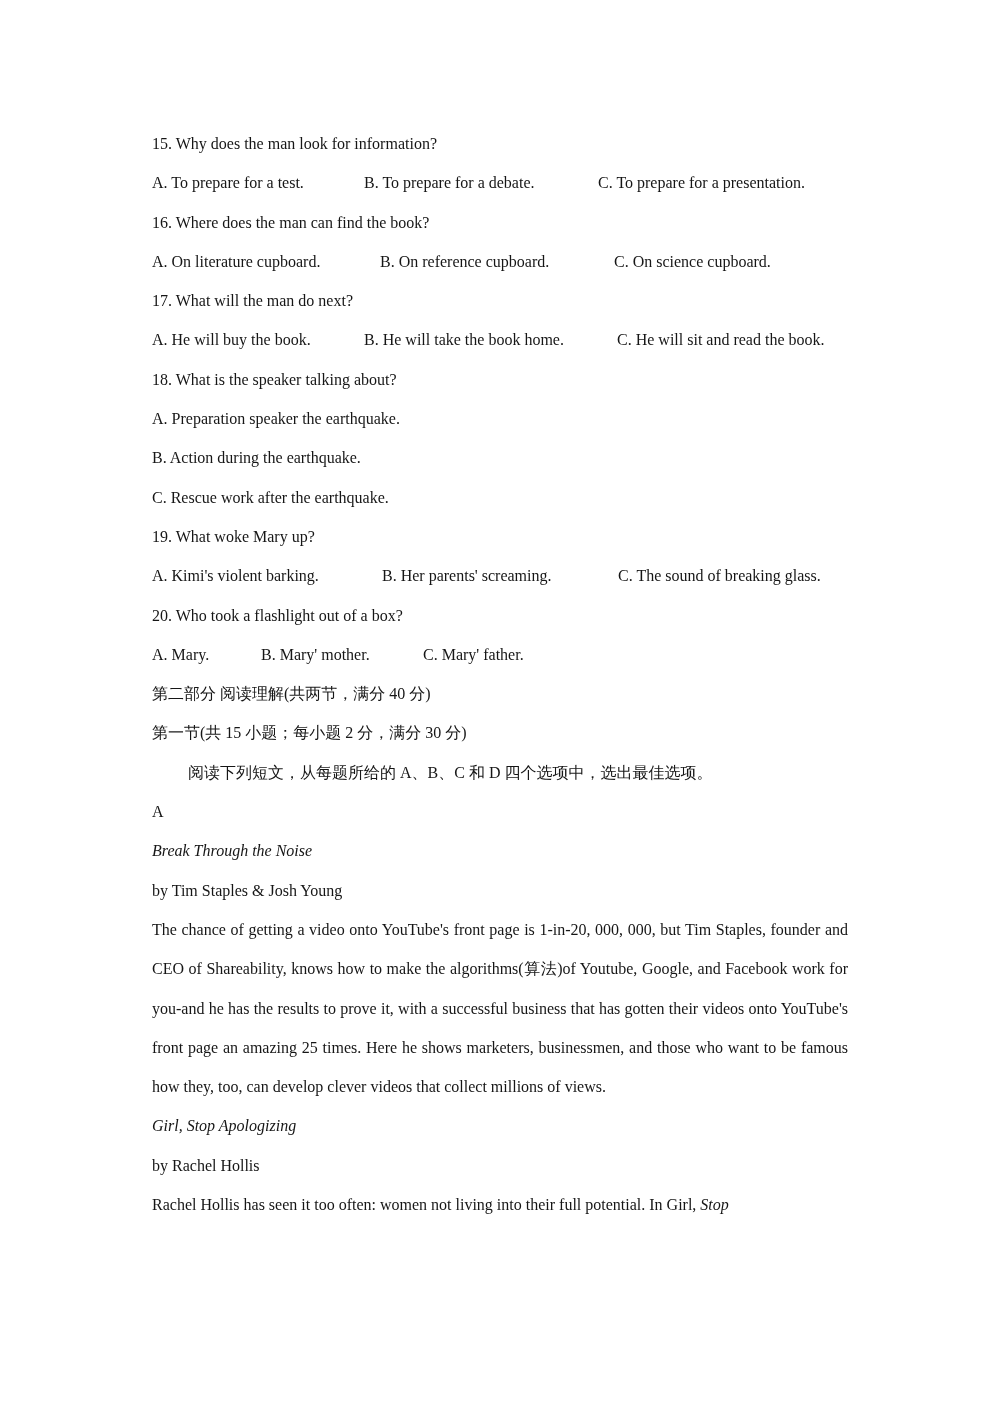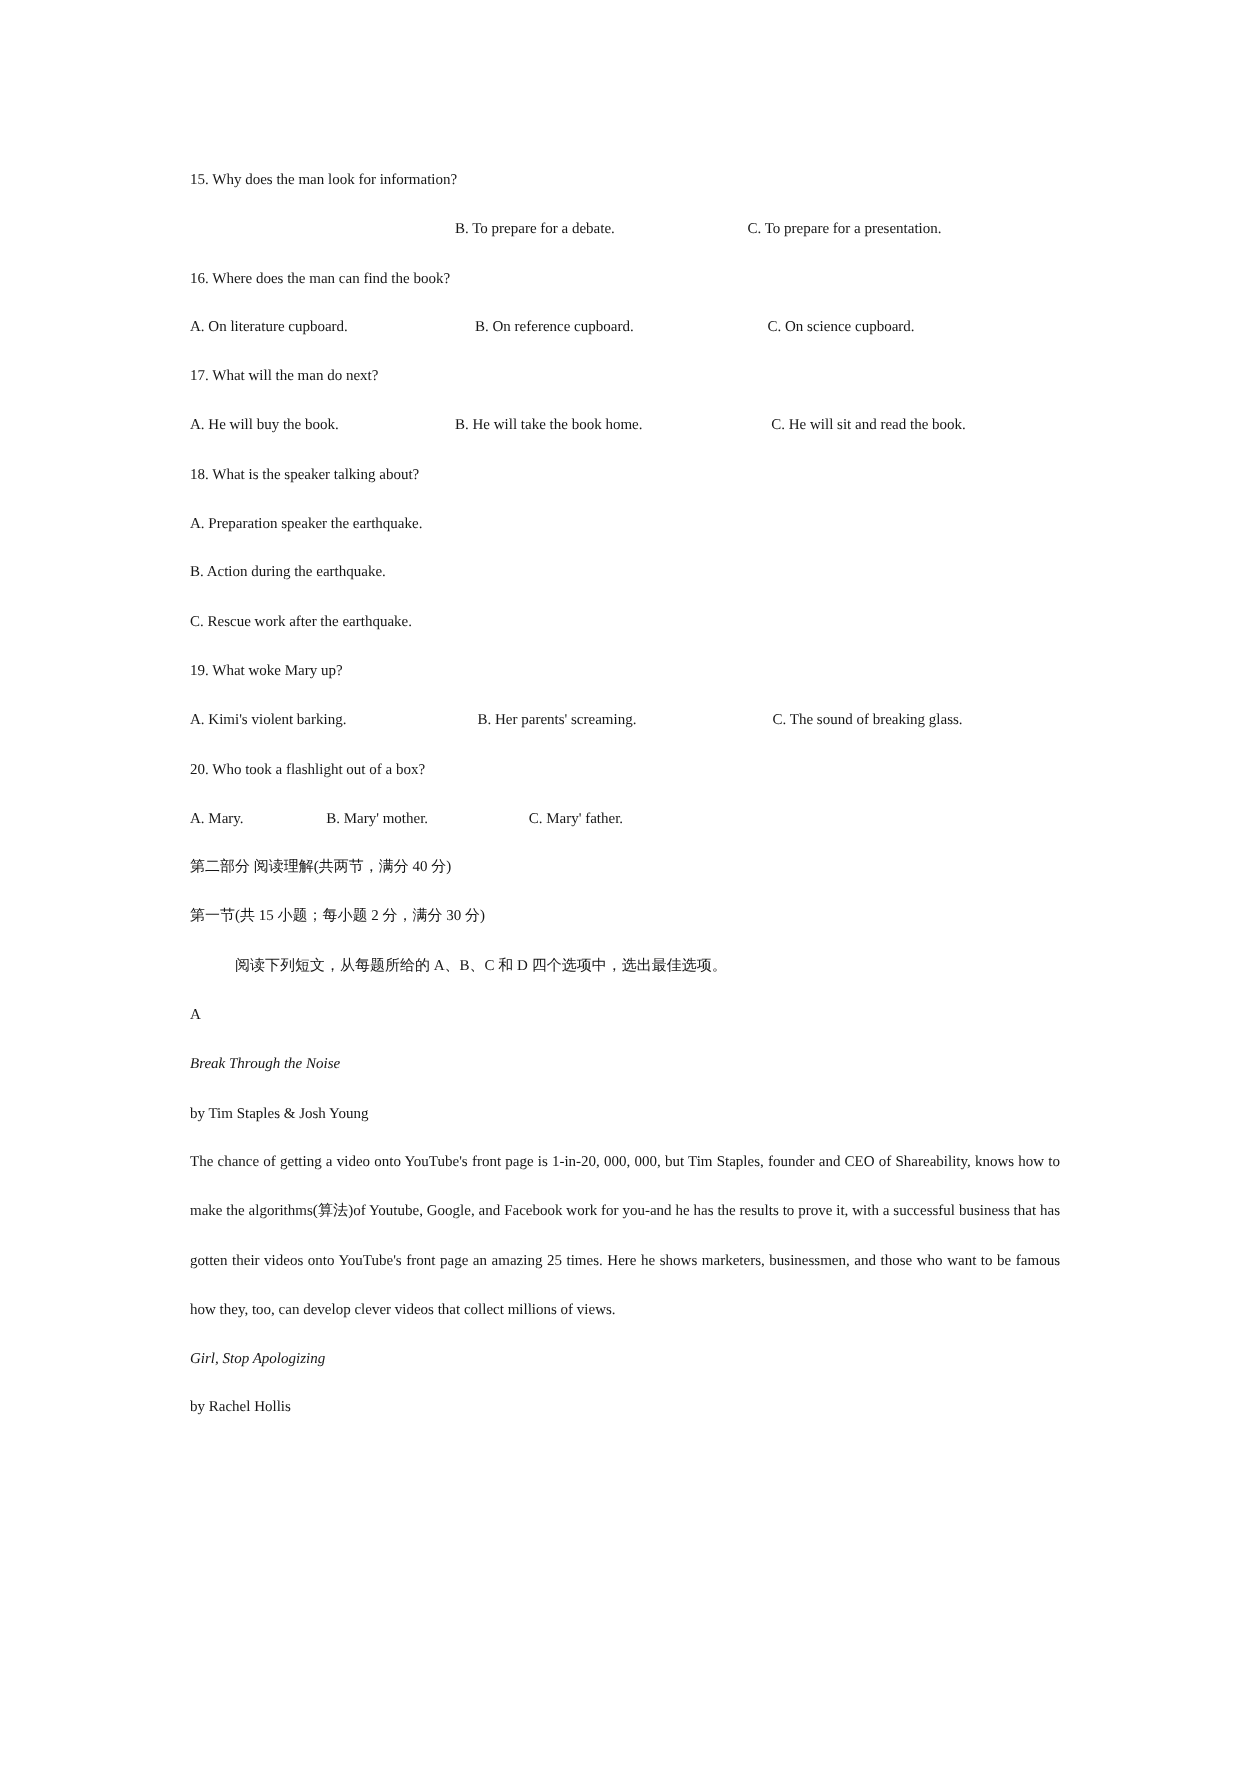--- a/index.html
+++ b/index.html
@@ -3,21 +3,21 @@
 <meta charset="utf-8">
 <style>
   html, body { margin: 0; padding: 0; background: #888; }
   .page {
     width: 1000px;
     height: 1414px;
     margin: 0 auto;
     background: #ffffff;
     color: #161616;
     font-family: "Liberation Serif", "DejaVu Serif", serif;
-    font-size: 12px;
+    font-size: 16px;
     position: relative;
     overflow: hidden;
     box-sizing: border-box;
   }
   .content {
     position: absolute;
     left: 152px;
     top: 124px;
     width: 696px;
   }
@@ -44,20 +44,21 @@
   }
 </style>
 </head>
 <body>
 
 <div class="page">
   <div class="content">
 
     <div class="line">15. Why does the man look for information?</div>
     <div class="line opts">
+      <span class="opt" style="left:0">A. To prepare for a test.</span>
       <span class="opt" style="left:212px">B. To prepare for a debate.</span>
       <span class="opt" style="left:446px">C. To prepare for a presentation.</span>
     </div>
 
     <div class="line">16. Where does the man can find the book?</div>
     <div class="line opts">
       <span class="opt" style="left:0">A. On literature cupboard.</span>
       <span class="opt" style="left:228px">B. On reference cupboard.</span>
       <span class="opt" style="left:462px">C. On science cupboard.</span>
     </div>
@@ -93,15 +94,16 @@
     <div class="line">第一节(共 15 小题；每小题 2 分，满分 30 分)</div>
     <div class="line indent">阅读下列短文，从每题所给的 A、B、C 和 D 四个选项中，选出最佳选项。</div>
     <div class="line center">A</div>
 
     <div class="line italic">Break Through the Noise</div>
     <div class="line">by Tim Staples &amp; Josh Young</div>
     <div class="para">The chance of getting a video onto YouTube's front page is 1-in-20, 000, 000, but Tim Staples, founder and CEO of Shareability, knows how to make the algorithms(算法)of Youtube, Google, and Facebook work for you-and he has the results to prove it, with a successful business that has gotten their videos onto YouTube's front page an amazing 25 times. Here he shows marketers, businessmen, and those who want to be famous how they, too, can develop clever videos that collect millions of views.</div>
 
     <div class="line italic">Girl, Stop Apologizing</div>
     <div class="line">by Rachel Hollis</div>
+    <div class="line"><span>Rachel Hollis has seen it too often: women not living into their full potential. In Girl, </span><span class="italic">Stop</span></div>
 
   </div>
 </div>
 
 </body></html>

